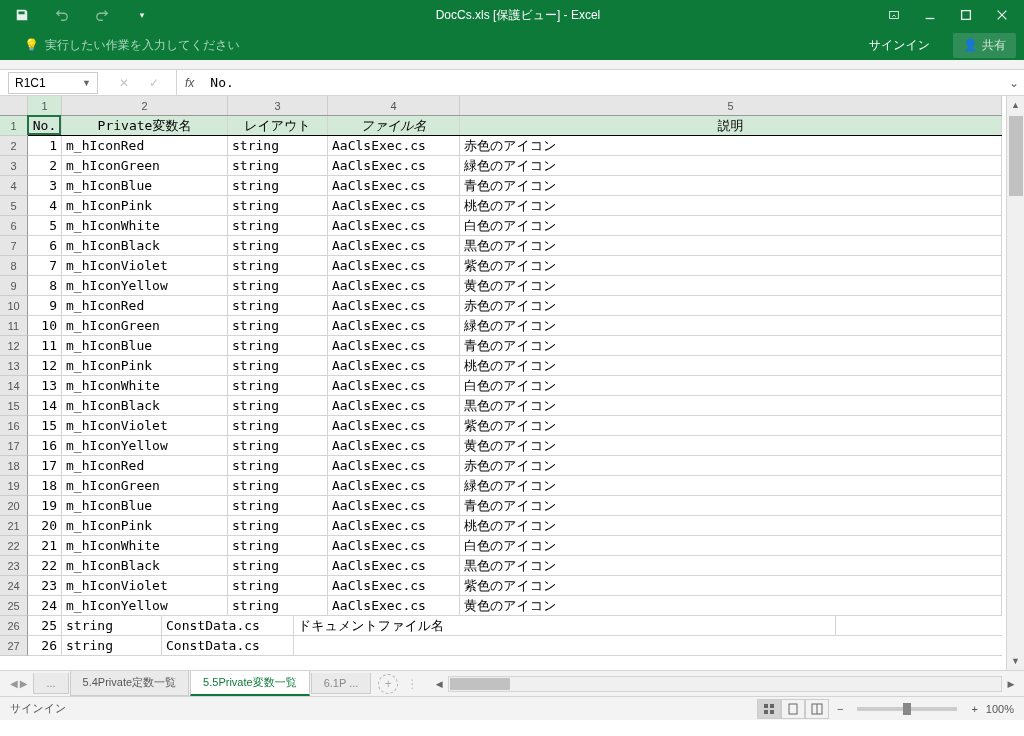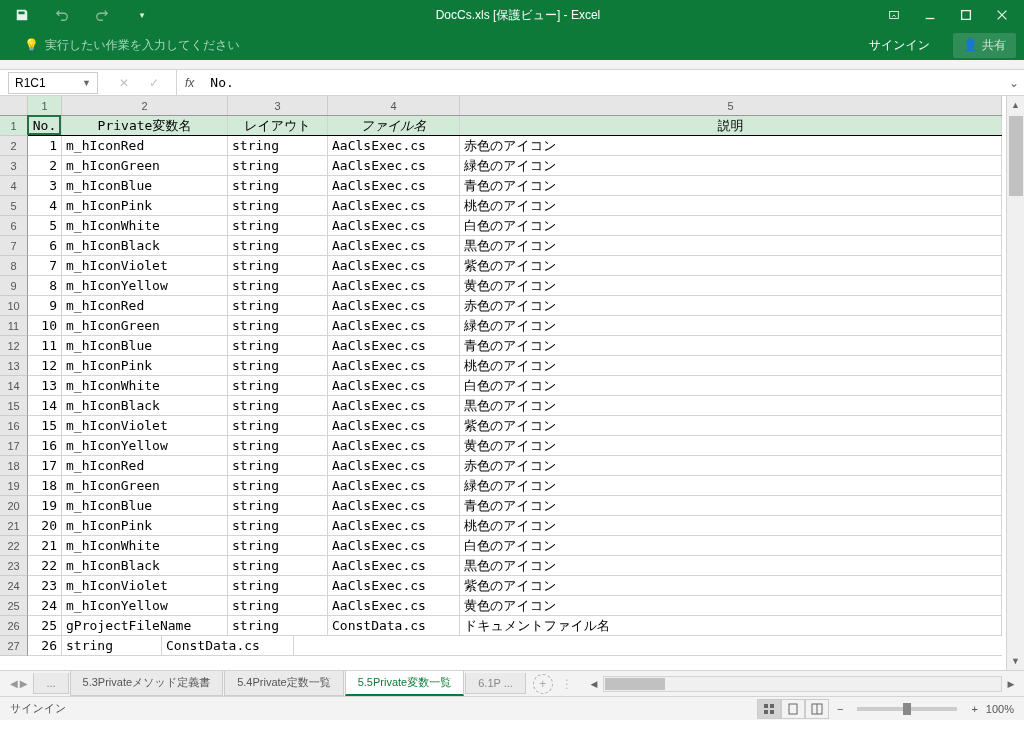--- a/index.html
+++ b/index.html
@@ -356,21 +356,20 @@
           </div>
           <div class="data-row">
             <div class="cell num" style="width: 34px;">24</div>
             <div class="cell" style="width: 166px;">m_hIconYellow</div>
             <div class="cell" style="width: 100px;">string</div>
             <div class="cell" style="width: 132px;">AaClsExec.cs</div>
             <div class="cell" style="width: 542px;">黄色のアイコン</div>
           </div>
           <div class="data-row">
             <div class="cell num" style="width: 34px;">25</div>
-            <div class="cell" style="width: 166px;">gProjectFileName</div>
             <div class="cell" style="width: 100px;">string</div>
             <div class="cell" style="width: 132px;">ConstData.cs</div>
             <div class="cell" style="width: 542px;">ドキュメントファイル名</div>
           </div>
           <div class="data-row">
             <div class="cell num" style="width: 34px;">26</div>
             <div class="cell" style="width: 100px;">string</div>
             <div class="cell" style="width: 132px;">ConstData.cs</div>
             <div class="cell" style="width: 542px; margin-top: 20px;">ドキュメントファイルの配列</div>
           </div>
@@ -384,21 +383,20 @@
   </div>
 </div>
 
 <div class="sheet-tabs">
   <div class="st-nav">
       <span>◀</span>
       <span>▶</span>
     </div>
   <div class="sheet-tab overflow">...</div>
   <div id="sheet-tabs-list" style="display:flex">
-      <div class="sheet-tab">5.3Privateメソッド定義書</div>
       <div class="sheet-tab">5.4Private定数一覧</div>
       <div class="sheet-tab active">5.5Private変数一覧</div>
     </div>
   <div class="sheet-tab overflow">6.1P  ...</div>
   <div class="add-sheet">+</div>
   <span style="margin-left:8px;color:#bbb">⋮</span>
   <div class="hscroll">
     <div class="hscroll-btn">◀</div>
     <div class="hscroll-track">
         <div class="hscroll-thumb"></div>

